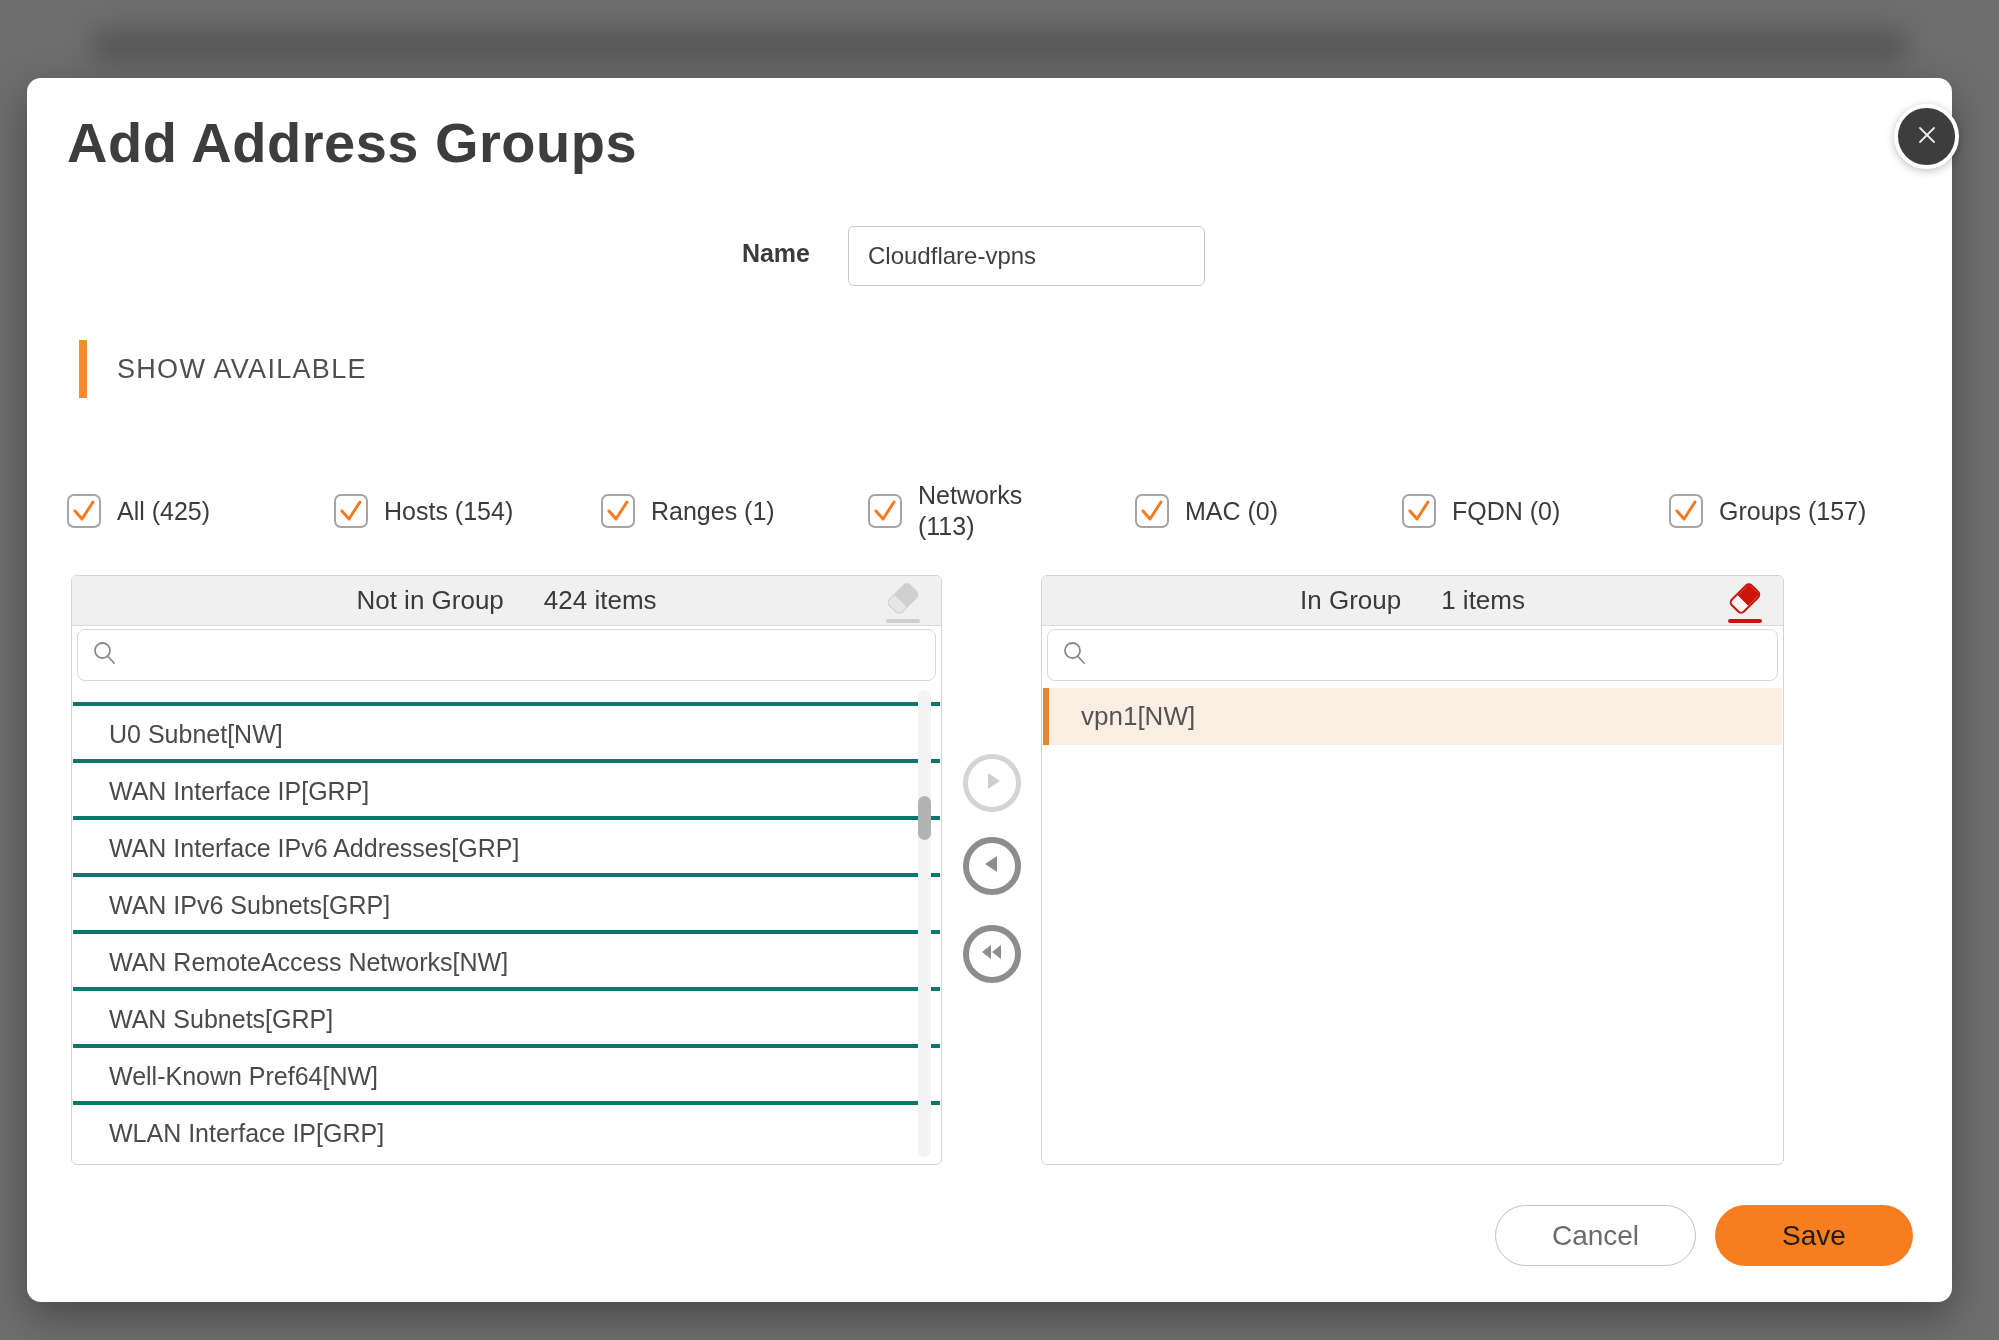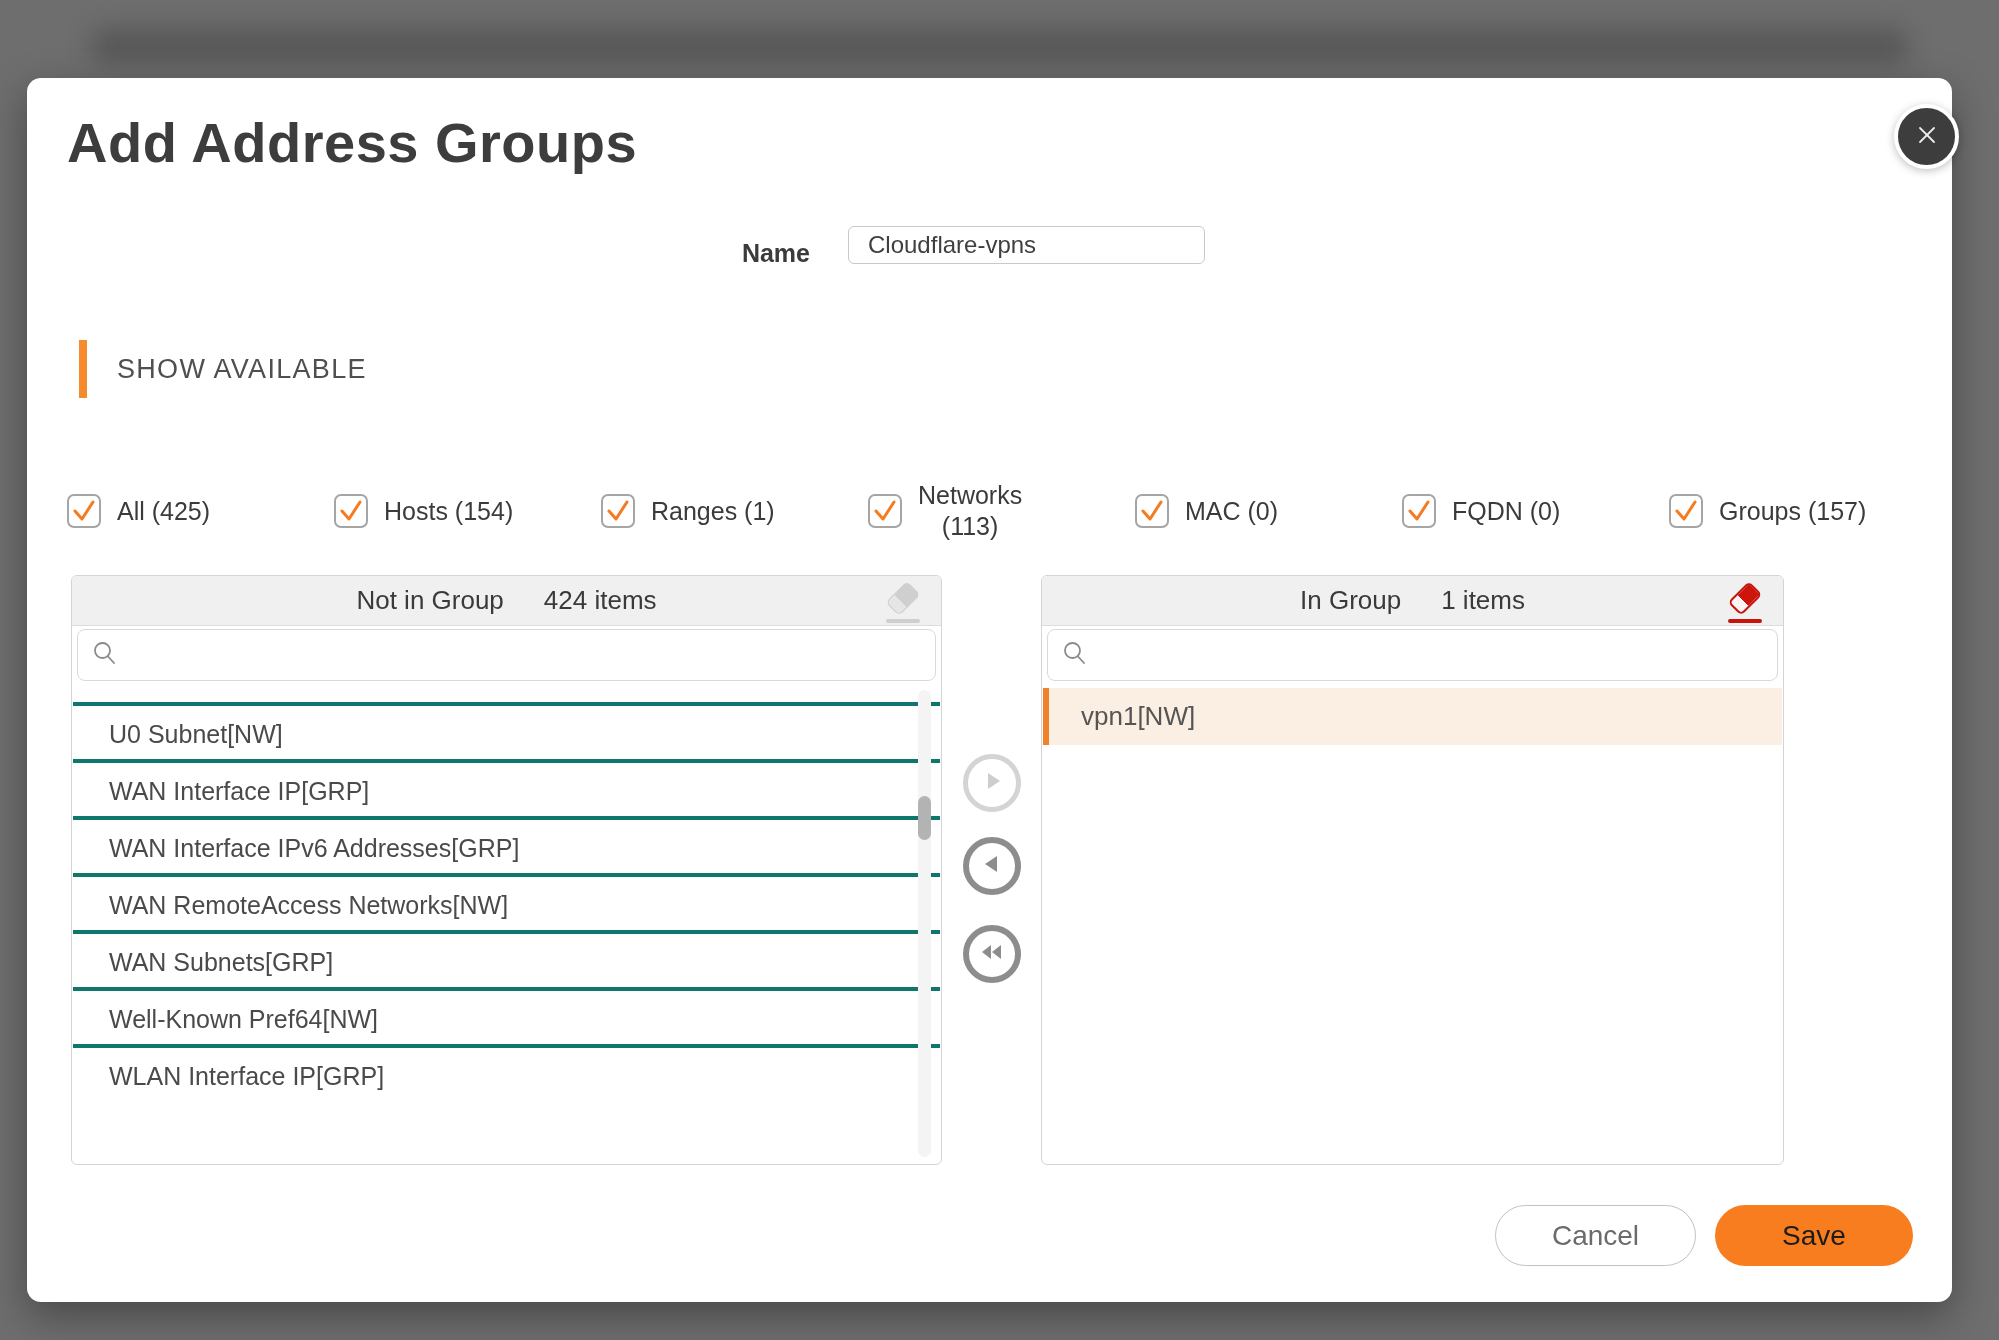--- a/index.html
+++ b/index.html
@@ -31,33 +31,33 @@
     display:flex; align-items:center; justify-content:center;
     cursor:pointer; box-shadow:0 2px 8px rgba(0,0,0,.25);
   }
   
   .name-label {
     position:absolute; left:533px; top:160px; width:250px;
     text-align:right; font-size:25px; font-weight:bold; color:#3b3b3b;
     line-height:30px;
   }
   .name-input {
-    position:absolute; left:821px; top:148px; width:357px; height:38px;
+    position:absolute; left:821px; top:148px; width:357px; height:60px;
     border:1px solid #c9c9c9; border-radius:6px;
     font-family:inherit; font-size:24px; color:#3f3f3f; padding:0 19px;
     outline:none; background:#fff;
   }
   
   .section-head { position:absolute; left:52px; top:262px; height:58px; display:flex; align-items:center; }
   .section-bar { width:8px; height:58px; background:#f68b2e; margin-right:30px; }
   .section-label { font-size:27px; color:#4f4f4f; letter-spacing:1.3px; }
   
   .filters {
     position:absolute; left:40px; top:395px; right:40px; height:76px;
-    display:flex; align-items:center;text-align:center;
+    display:flex; align-items:center;
   }
   .filter {
     width:267px; flex:0 0 267px; display:flex; align-items:center; cursor:pointer;
   }
   .cb {
     width:34px; height:34px; flex:0 0 34px; border:2px solid #a5a5a5; border-radius:7px;
     background:#fff; display:flex; align-items:center; justify-content:center;
   }
   .filter-label {
     margin-left:16px; font-size:25px; color:#3b3b3b; line-height:31px;
@@ -240,20 +240,21 @@
             <circle cx="10.5" cy="10.5" r="7.5" stroke="#8a8a8a" stroke-width="1.8" fill="none"></circle>
             <line x1="16" y1="16.5" x2="22" y2="23" stroke="#8a8a8a" stroke-width="1.8" stroke-linecap="round"></line>
           </svg>
       </span>
       <input type="text" value="" style="">
     </div>
     <div class="plist padded">
       <div class="lrow">U0 Subnet[NW]</div>
       <div class="lrow">WAN Interface IP[GRP]</div>
       <div class="lrow">WAN Interface IPv6 Addresses[GRP]</div>
+      <div class="lrow">WAN IPv6 Subnets[GRP]</div>
       <div class="lrow">WAN RemoteAccess Networks[NW]</div>
       <div class="lrow">WAN Subnets[GRP]</div>
       <div class="lrow">Well-Known Pref64[NW]</div>
       <div class="lrow">WLAN Interface IP[GRP]</div>
       <div class="sb-track">
         <div class="sb-thumb"></div>
       </div>
     </div>
   </div>
 

